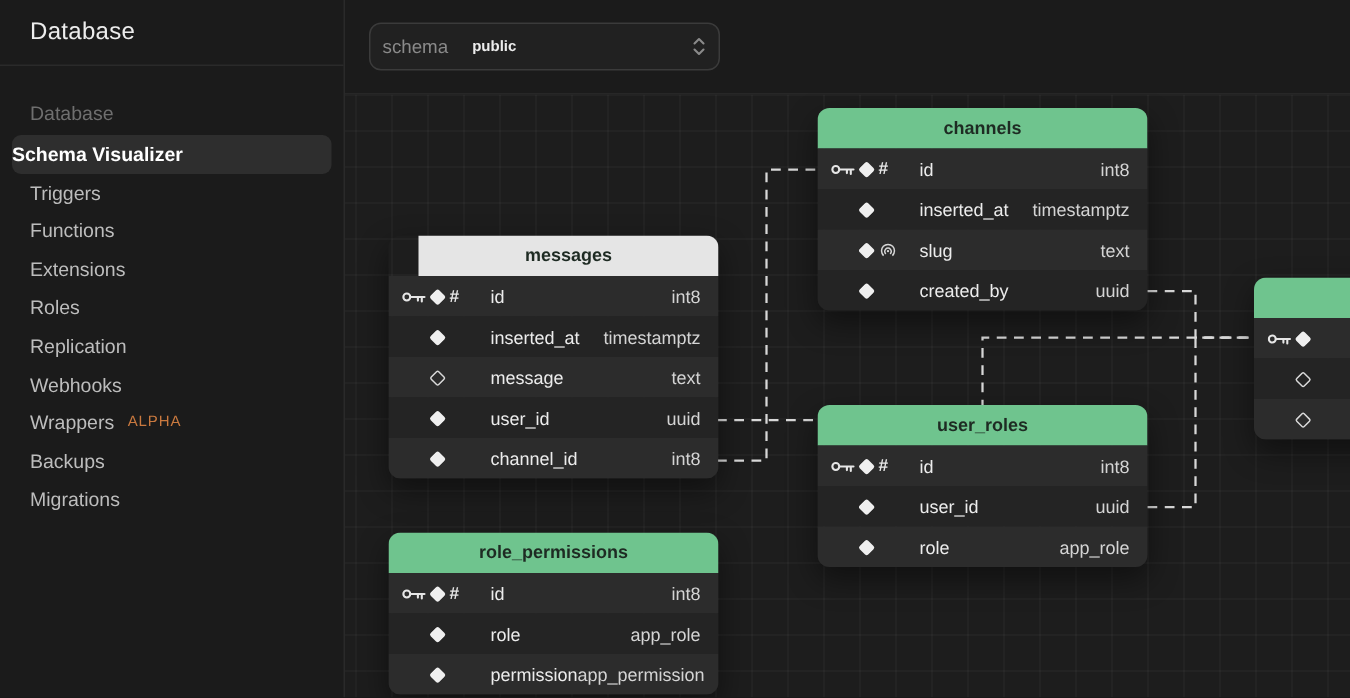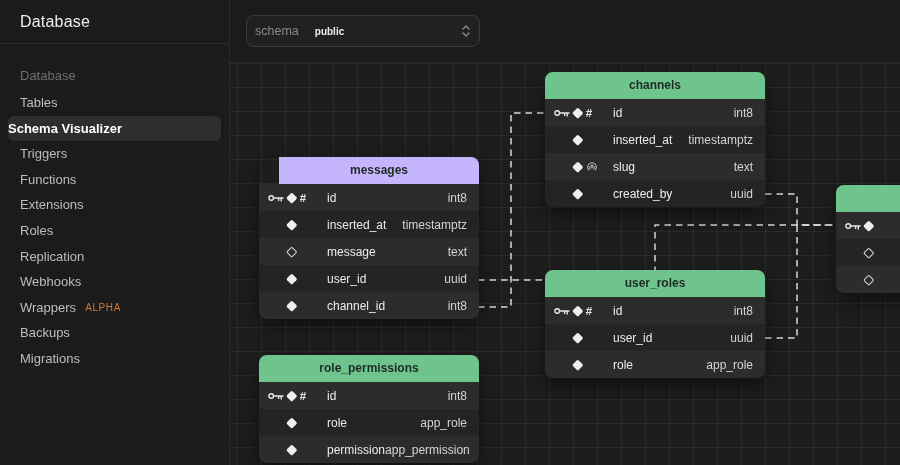--- a/index.html
+++ b/index.html
@@ -58,23 +58,20 @@
 </head>
 <body>
 
 <div class="app">
 
   <aside class="sidebar">
     <div class="sidebar-header">Database</div>
     <nav class="sidebar-nav">
       <div class="nav-section-label">Database</div>
       <div id="nav-items">
-          <div class="nav-item">
-            <span>Tables</span>
-          </div>
           <div class="nav-item active">
             <span>Schema Visualizer</span>
           </div>
           <div class="nav-item">
             <span>Triggers</span>
           </div>
           <div class="nav-item">
             <span>Functions</span>
           </div>
           <div class="nav-item">
@@ -108,21 +105,21 @@
 
     <svg class="edges-svg" id="edges-svg" viewBox="0 0 670 465" xmlns="http://www.w3.org/2000/svg">
         <path d="M248 307 H281 V113 H315" fill="none" stroke="#d8d8d8" stroke-width="1.5" stroke-dasharray="6.5 5"></path>
         <path d="M248 280 H425 V225 H606" fill="none" stroke="#d8d8d8" stroke-width="1.5" stroke-dasharray="6.5 5"></path>
         <path d="M535 194 H567 V225 H606" fill="none" stroke="#d8d8d8" stroke-width="1.5" stroke-dasharray="6.5 5"></path>
         <path d="M535 338 H567 V225 H606" fill="none" stroke="#d8d8d8" stroke-width="1.5" stroke-dasharray="6.5 5"></path>
       </svg>
 
     <div class="tables-layer" id="tables-layer">
         <div class="table-card" style="left: 29px; top: 157px;">
-          <div class="table-header" style="background: #c4b5fd; margin-left: 20px;">messages</div>
+          <div class="table-header" style="background: #e5e5e5; margin-left: 20px;">messages</div>
           <div class="table-row">
             <span class="icon-slots">
               <span class="slot slot-key">
                 <svg width="16" height="10" viewBox="0 0 16 10">
                   <circle cx="3.2" cy="5" r="2.3" fill="none" stroke="#e6e6e6" stroke-width="1.4"></circle>
                   <path d="M5.8 5 H15 M10.6 5 V7.4 M13.2 5 V8" fill="none" stroke="#e6e6e6" stroke-width="1.4" stroke-linecap="round"></path>
                 </svg>
               </span>
               <span class="slot slot-diamond">
                 <span class="diamond filled"></span>

